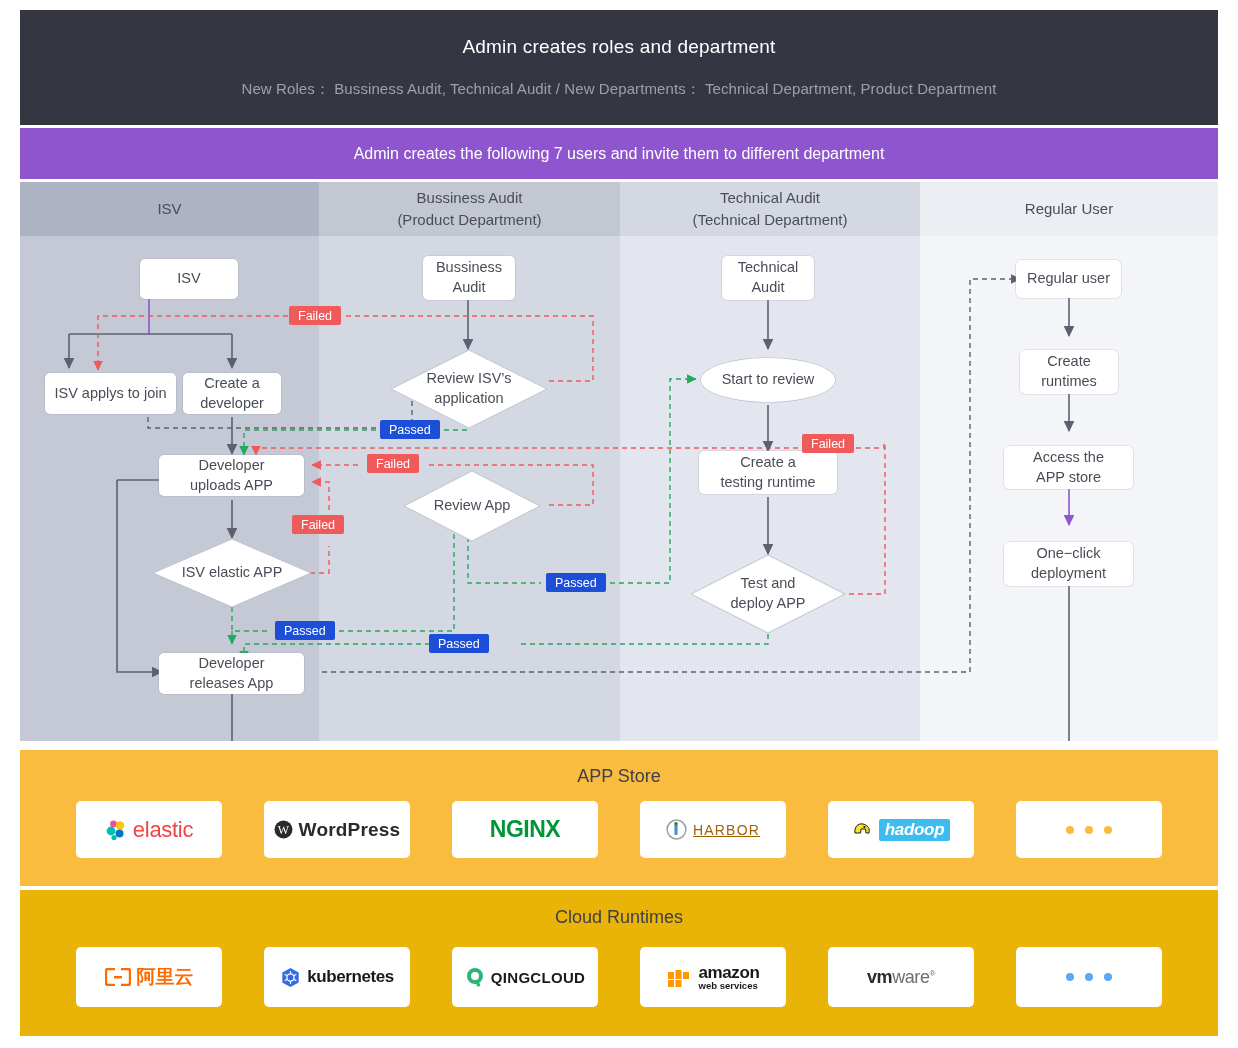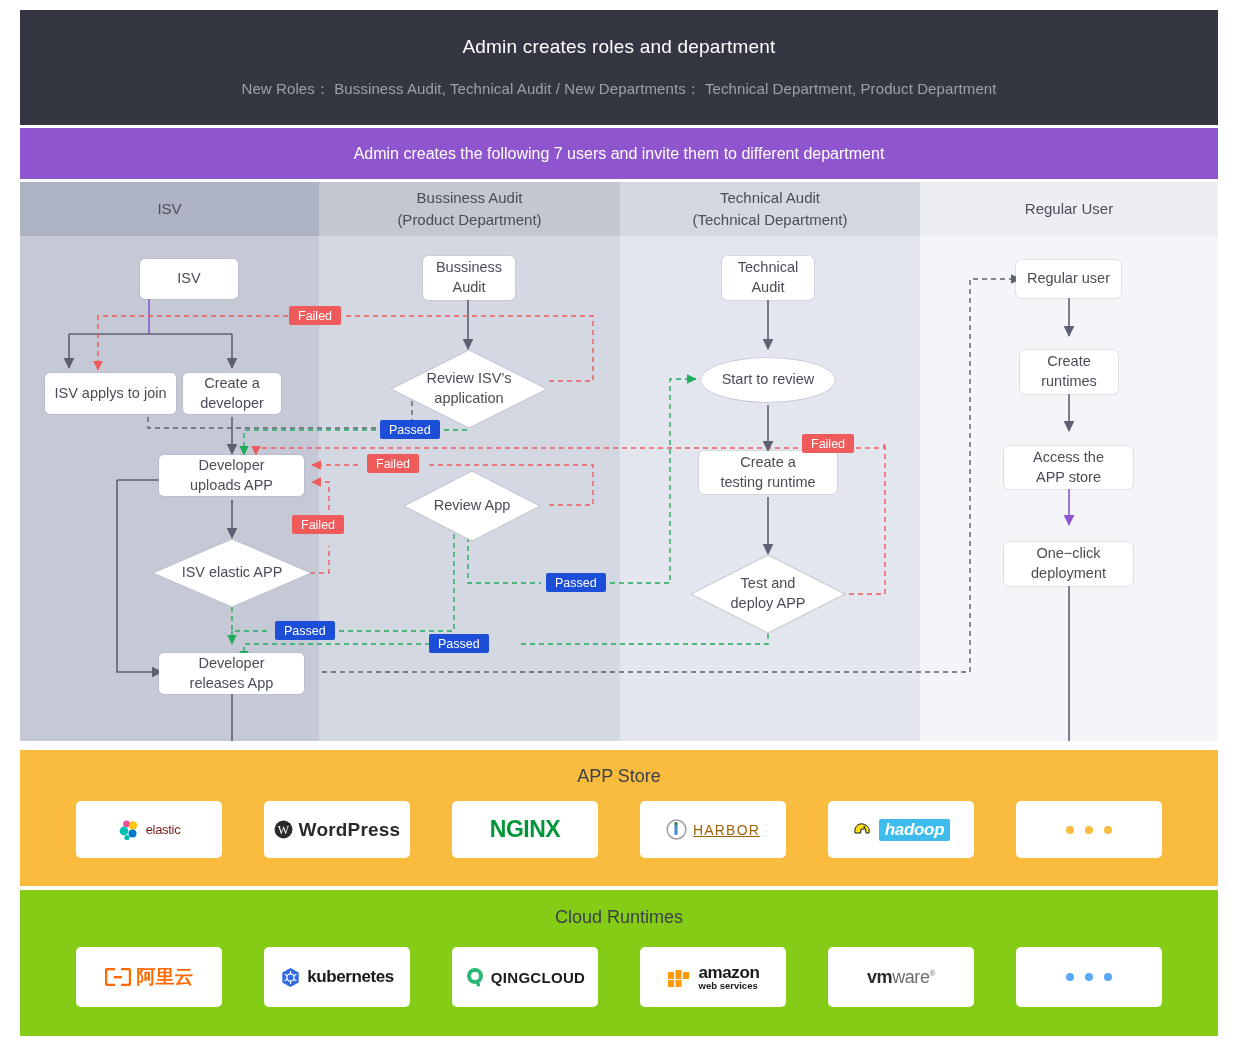--- a/index.html
+++ b/index.html
@@ -73,33 +73,33 @@
   .tag.passed{background:#1d4ed8;}
 
   
   .band{left:20px;width:1198px;}
   .band-title{width:100%;text-align:center;font-size:18px;color:#3d4049;padding-top:16px;}
   .cards{display:flex;justify-content:space-between;padding:14px 56px 0 56px;box-sizing:border-box;}
   .logo-card{width:146px;height:57px;background:#fff;border-radius:5px;
     display:flex;align-items:center;justify-content:center;}
 
   #app-store{top:750px;height:136px;background:#f9bc3f;}
-  #cloud-runtimes{top:890px;height:146px;background:#84cc16;}
+  #cloud-runtimes{top:890px;height:146px;background:#eab308;}
   #cloud-runtimes .band-title{padding-top:17px;}
   #cloud-runtimes .cards{padding-top:19px;}
   #cloud-runtimes .logo-card{height:60px;}
 
   .dots{display:flex;gap:11px;}
   .dots i{width:8px;height:8px;border-radius:50%;display:block;}
   .dots.amber i{background:#f9bc3f;}
   .dots.blue i{background:#57a9f9;}
 
   
   .lg{display:flex;align-items:center;gap:6px;}
-  .lg-elastic{font-size:13px;color:#7f1d1d;letter-spacing:-.3px;}
+  .lg-elastic{font-size:22px;color:#ef4444;letter-spacing:-.3px;}
   .lg-wp{font-size:19px;color:#21759b;color:#2a2a2a;letter-spacing:.2px;font-weight:bold;}
   .lg-nginx{font-size:23px;font-weight:bold;color:#009639;letter-spacing:-.5px;}
   .lg-harbor{font-size:14px;color:#a16207;letter-spacing:1.2px;text-decoration:underline;}
   .lg-hadoop{font-size:17px;font-weight:bold;font-style:italic;color:#ffffff;
     background:#3fbcee;padding:1px 6px;border-radius:2px;letter-spacing:-.3px;}
   .lg-aliyun{font-size:19px;font-weight:bold;color:#ff6a00;letter-spacing:0px;}
   .lg-k8s{font-size:17px;font-weight:bold;color:#17191c;letter-spacing:-.4px;}
   .lg-qing{font-size:15px;font-weight:bold;color:#1a1a1a;letter-spacing:.3px;}
   .lg-aws{display:flex;flex-direction:column;align-items:flex-start;line-height:1;}
   .lg-aws .a1{font-size:17px;font-weight:bold;color:#17191c;letter-spacing:-.4px;}

